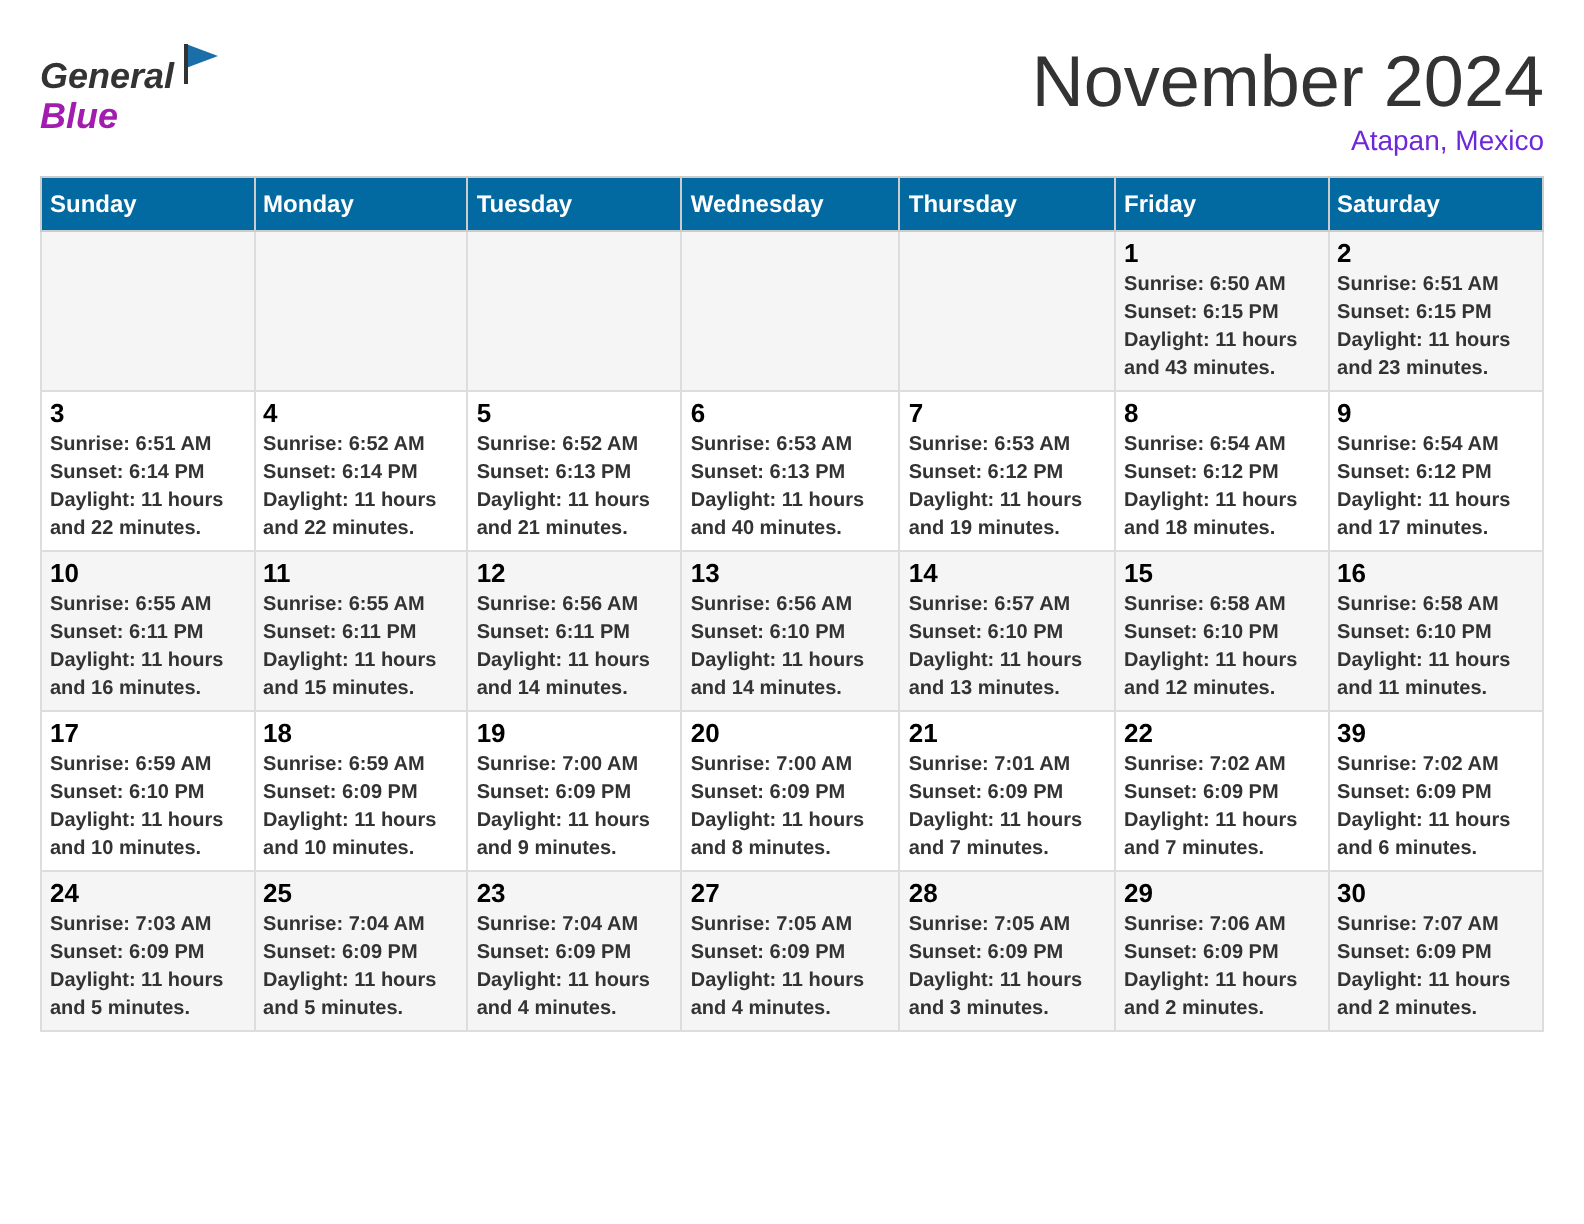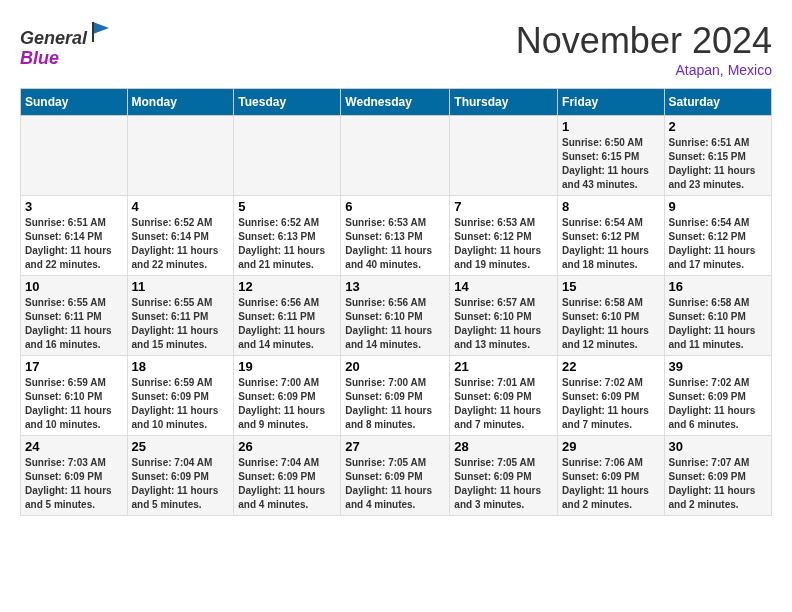--- a/index.html
+++ b/index.html
@@ -332,21 +332,21 @@
         </td>
         <td>
           <span class="day-num">25</span>
         <div class="day-info">
           <span>Sunrise: 7:04 AM</span><br>
           <span>Sunset: 6:09 PM</span><br>
           <span>Daylight: 11 hours and 5 minutes.</span>
         </div>
         </td>
         <td>
-          <span class="day-num">26</span>
+          <span class="day-num">23</span>
         <div class="day-info">
           <span>Sunrise: 7:04 AM</span><br>
           <span>Sunset: 6:09 PM</span><br>
           <span>Daylight: 11 hours and 4 minutes.</span>
         </div>
         </td>
         <td>
           <span class="day-num">27</span>
         <div class="day-info">
           <span>Sunrise: 7:05 AM</span><br>

